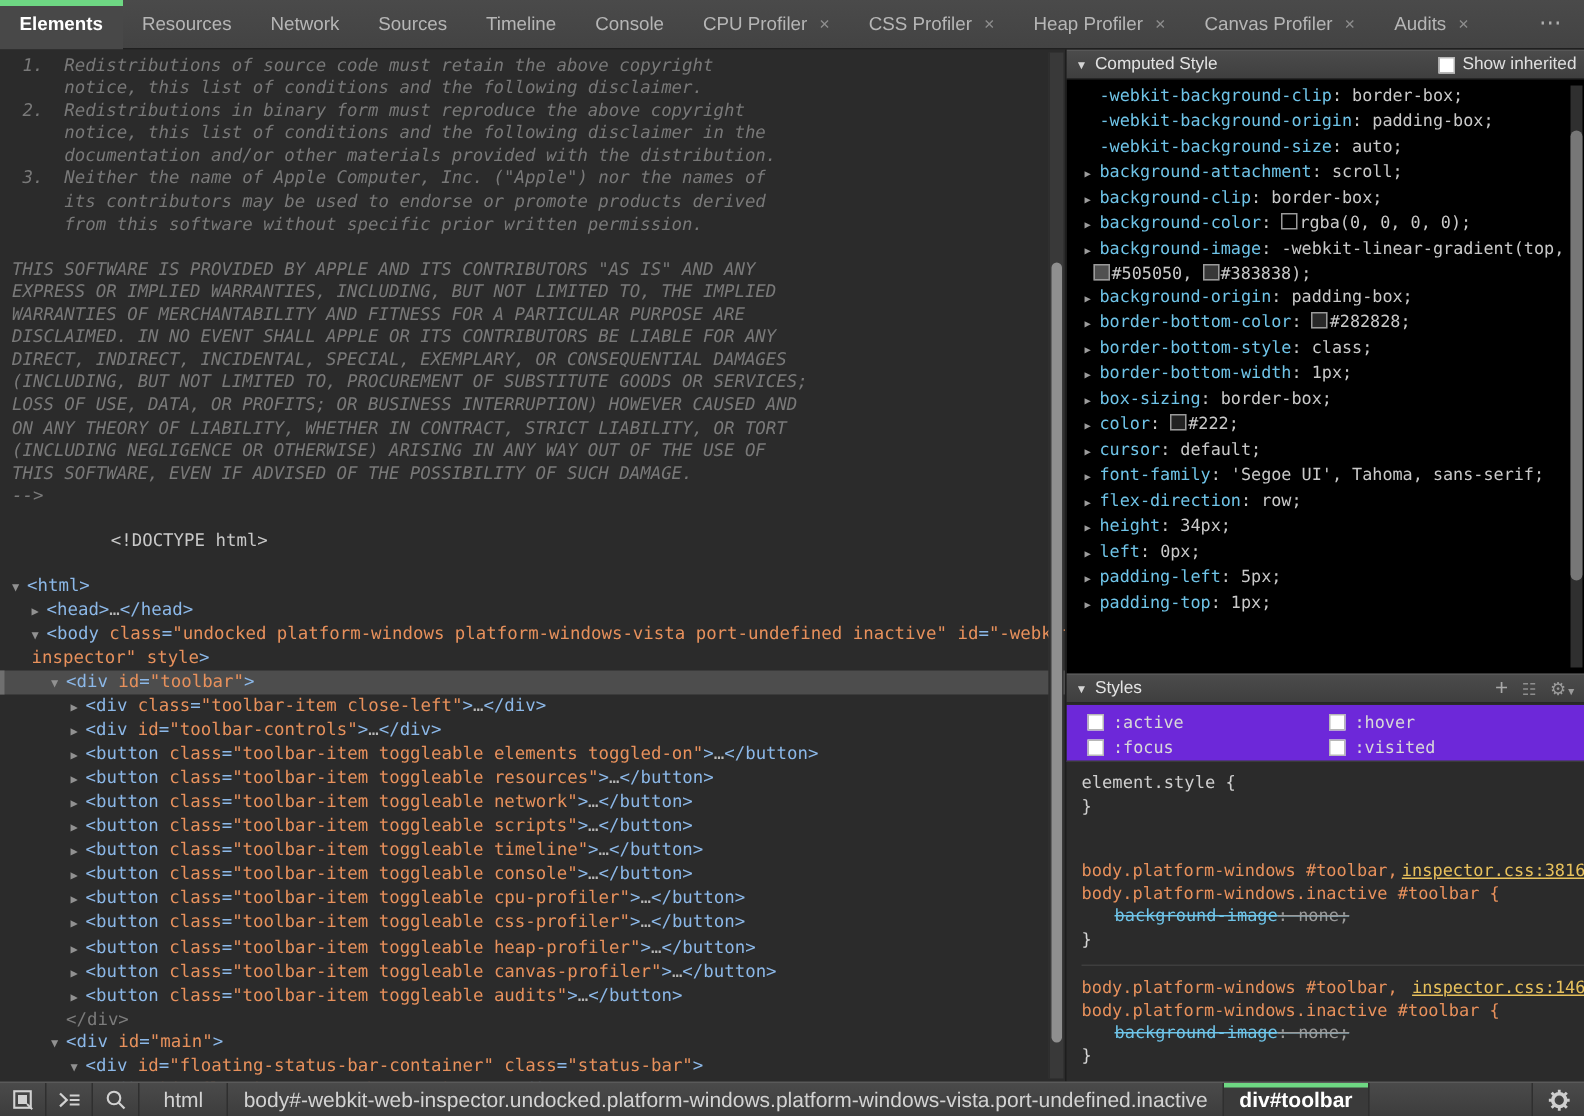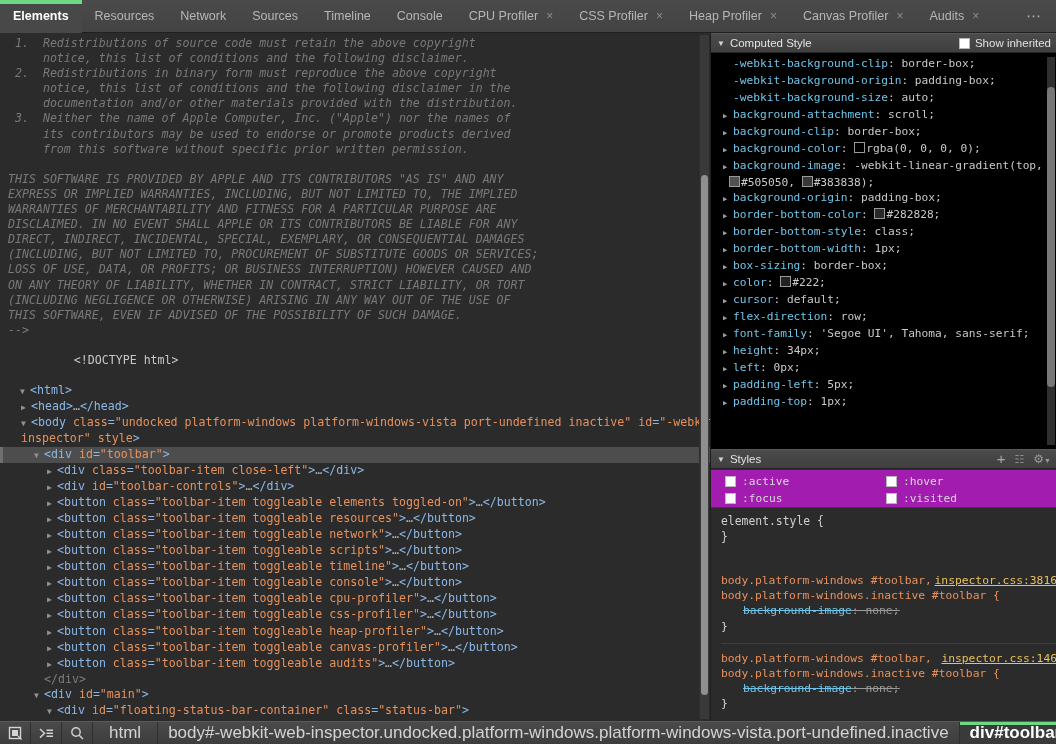--- a/index.html
+++ b/index.html
@@ -139,21 +139,21 @@
   }
   #cs-scroll {
     position: absolute; right: 2px; top: 24px; width: 8px; height: 388px; background: #2f2f2f;
   }
   #cs-scroll .thumb { position:absolute; left:0; top:30px; width:8px; height:300px; background:#777; border-radius:4px;}
 
   
   #styles-header { position: absolute; left: 0; top: 416px; width: 346px; }
   #pseudo-states {
     position: absolute; left: 0; top: 437px; width: 346px; height: 38px;
-    background: #a21caf; border-bottom: 1px solid #3b3b3b;
+    background: #6d28d9; border-bottom: 1px solid #3b3b3b;
     display: grid; grid-template-columns: 1fr 1fr; align-content: center;
     padding: 2px 10px 0 14px; box-sizing: border-box;
     font-family: "DejaVu Sans Mono", "Liberation Mono", monospace;
   }
   .pstate { display: flex; align-items: center; gap: 6px; font-size: 11.2px; color: #d8d8d8; height: 17px; }
 
   #element-style {
     position: absolute; left: 0; top: 476px; width: 346px; height: 38px;
     font-family: "DejaVu Sans Mono", "Liberation Mono", monospace;
     font-size: 11.4px; line-height: 16px; color: #cfcfcf;
@@ -188,21 +188,21 @@
     border-top: 1px solid #5a5a5a;
     display: flex; align-items: stretch;
     box-sizing: border-box;
   }
   .sb-btn {
     width: 30px; display: flex; align-items: center; justify-content: center;
     border-right: 1px solid #2f2f2f;
   }
   .crumb {
     display: flex; align-items: center; padding: 0 10px;
-    font-size: 17px; color: #d3d3d3;
+    font-size: 14px; color: #d3d3d3;
     border-right: 1px solid #2f2f2f;
     white-space: nowrap;
     text-align: right;
   }
   .crumb.first { padding: 0 16px; }
   .crumb.selected {
     position: relative; background: #3a3a3a; color: #ffffff; font-weight: bold;
   }
   .crumb.selected::before {
     content:""; position:absolute; left:0; right:0; top:0; height:3px; background:#6ed783;
@@ -278,21 +278,21 @@
 (INCLUDING, BUT NOT LIMITED TO, PROCUREMENT OF SUBSTITUTE GOODS OR SERVICES;
 LOSS OF USE, DATA, OR PROFITS; OR BUSINESS INTERRUPTION) HOWEVER CAUSED AND
 ON ANY THEORY OF LIABILITY, WHETHER IN CONTRACT, STRICT LIABILITY, OR TORT
 (INCLUDING NEGLIGENCE OR OTHERWISE) ARISING IN ANY WAY OUT OF THE USE OF
 THIS SOFTWARE, EVEN IF ADVISED OF THE POSSIBILITY OF SUCH DAMAGE.
 --&gt;</div>
       <div class="node-line">
         <span class="tw none"></span><span class="dt">&lt;!DOCTYPE html&gt;</span>
       </div>
       <div id="nodes-host">
-          <div class="node-line" style="padding-left: 20px;"><span class="tw open"></span><span class="tg">&lt;html</span><span class="tg">&gt;</span></div>
+          <div class="node-line" style="padding-left: 8px;"><span class="tw open"></span><span class="tg">&lt;html</span><span class="tg">&gt;</span></div>
           <div class="node-line" style="padding-left: 21px;"><span class="tw closed"></span><span class="tg">&lt;head</span><span class="tg">&gt;</span><span class="el">…</span><span class="tg">&lt;/head&gt;</span></div>
           <div class="node-line" style="padding-left: 21px; white-space: pre-wrap;"><span class="tw open"></span><span class="tg">&lt;body</span><span class="at"> class</span><span class="tg">=</span><span class="av">"undocked platform-windows platform-windows-vista port-undefined inactive"</span><span class="at"> id</span><span class="tg">=</span><span class="av">"-webkit-web-inspector"</span><span class="at"> style</span><span class="tg">&gt;</span></div>
           <div class="node-line selected" style="padding-left: 34px;"><span class="tw open"></span><span class="tg">&lt;div</span><span class="at"> id</span><span class="tg">=</span><span class="av">"toolbar"</span><span class="tg">&gt;</span></div>
           <div class="node-line" style="padding-left: 47px;"><span class="tw closed"></span><span class="tg">&lt;div</span><span class="at"> class</span><span class="tg">=</span><span class="av">"toolbar-item close-left"</span><span class="tg">&gt;</span><span class="el">…</span><span class="tg">&lt;/div&gt;</span></div>
           <div class="node-line" style="padding-left: 47px;"><span class="tw closed"></span><span class="tg">&lt;div</span><span class="at"> id</span><span class="tg">=</span><span class="av">"toolbar-controls"</span><span class="tg">&gt;</span><span class="el">…</span><span class="tg">&lt;/div&gt;</span></div>
           <div class="node-line" style="padding-left: 47px;"><span class="tw closed"></span><span class="tg">&lt;button</span><span class="at"> class</span><span class="tg">=</span><span class="av">"toolbar-item toggleable elements toggled-on"</span><span class="tg">&gt;</span><span class="el">…</span><span class="tg">&lt;/button&gt;</span></div>
           <div class="node-line" style="padding-left: 47px;"><span class="tw closed"></span><span class="tg">&lt;button</span><span class="at"> class</span><span class="tg">=</span><span class="av">"toolbar-item toggleable resources"</span><span class="tg">&gt;</span><span class="el">…</span><span class="tg">&lt;/button&gt;</span></div>
           <div class="node-line" style="padding-left: 47px;"><span class="tw closed"></span><span class="tg">&lt;button</span><span class="at"> class</span><span class="tg">=</span><span class="av">"toolbar-item toggleable network"</span><span class="tg">&gt;</span><span class="el">…</span><span class="tg">&lt;/button&gt;</span></div>
           <div class="node-line" style="padding-left: 47px;"><span class="tw closed"></span><span class="tg">&lt;button</span><span class="at"> class</span><span class="tg">=</span><span class="av">"toolbar-item toggleable scripts"</span><span class="tg">&gt;</span><span class="el">…</span><span class="tg">&lt;/button&gt;</span></div>
           <div class="node-line" style="padding-left: 47px;"><span class="tw closed"></span><span class="tg">&lt;button</span><span class="at"> class</span><span class="tg">=</span><span class="av">"toolbar-item toggleable timeline"</span><span class="tg">&gt;</span><span class="el">…</span><span class="tg">&lt;/button&gt;</span></div>
@@ -334,22 +334,22 @@
         <div class="cs-row"><span class="arrow">▶</span><span class="pname">background-clip</span><span class="pval">: border-box;</span></div>
         <div class="cs-row"><span class="arrow">▶</span><span class="pname">background-color</span><span class="pval">: <span class="swatch" style="background-color:rgba(0,0,0,0);background-image:none;"></span>rgba(0, 0, 0, 0);</span></div>
         <div class="cs-row"><span class="arrow">▶</span><span class="pname">background-image</span><span class="pval">: -webkit-linear-gradient(top, <span class="swatch" style="background-color:#505050;background-image:none;"></span>#505050, <span class="swatch" style="background-color:#383838;background-image:none;"></span>#383838);</span></div>
         <div class="cs-row"><span class="arrow">▶</span><span class="pname">background-origin</span><span class="pval">: padding-box;</span></div>
         <div class="cs-row"><span class="arrow">▶</span><span class="pname">border-bottom-color</span><span class="pval">: <span class="swatch" style="background-color:#282828;background-image:none;"></span>#282828;</span></div>
         <div class="cs-row"><span class="arrow">▶</span><span class="pname">border-bottom-style</span><span class="pval">: class;</span></div>
         <div class="cs-row"><span class="arrow">▶</span><span class="pname">border-bottom-width</span><span class="pval">: 1px;</span></div>
         <div class="cs-row"><span class="arrow">▶</span><span class="pname">box-sizing</span><span class="pval">: border-box;</span></div>
         <div class="cs-row"><span class="arrow">▶</span><span class="pname">color</span><span class="pval">: <span class="swatch" style="background-color:#222222;background-image:none;"></span>#222;</span></div>
         <div class="cs-row"><span class="arrow">▶</span><span class="pname">cursor</span><span class="pval">: default;</span></div>
+        <div class="cs-row"><span class="arrow">▶</span><span class="pname">font-family</span><span class="pval">: 'Segoe UI', Tahoma, sans-serif;</span></div>
         <div class="cs-row"><span class="arrow">▶</span><span class="pname">flex-direction</span><span class="pval">: row;</span></div>
-        <div class="cs-row"><span class="arrow">▶</span><span class="pname">font-family</span><span class="pval">: 'Segoe UI', Tahoma, sans-serif;</span></div>
         <div class="cs-row"><span class="arrow">▶</span><span class="pname">height</span><span class="pval">: 34px;</span></div>
         <div class="cs-row"><span class="arrow">▶</span><span class="pname">left</span><span class="pval">: 0px;</span></div>
         <div class="cs-row"><span class="arrow">▶</span><span class="pname">padding-left</span><span class="pval">: 5px;</span></div>
         <div class="cs-row"><span class="arrow">▶</span><span class="pname">padding-top</span><span class="pval">: 1px;</span></div>
       </div>
     <div id="cs-scroll">
       <div class="thumb"></div>
     </div>
 
     <div class="section-header" id="styles-header">

